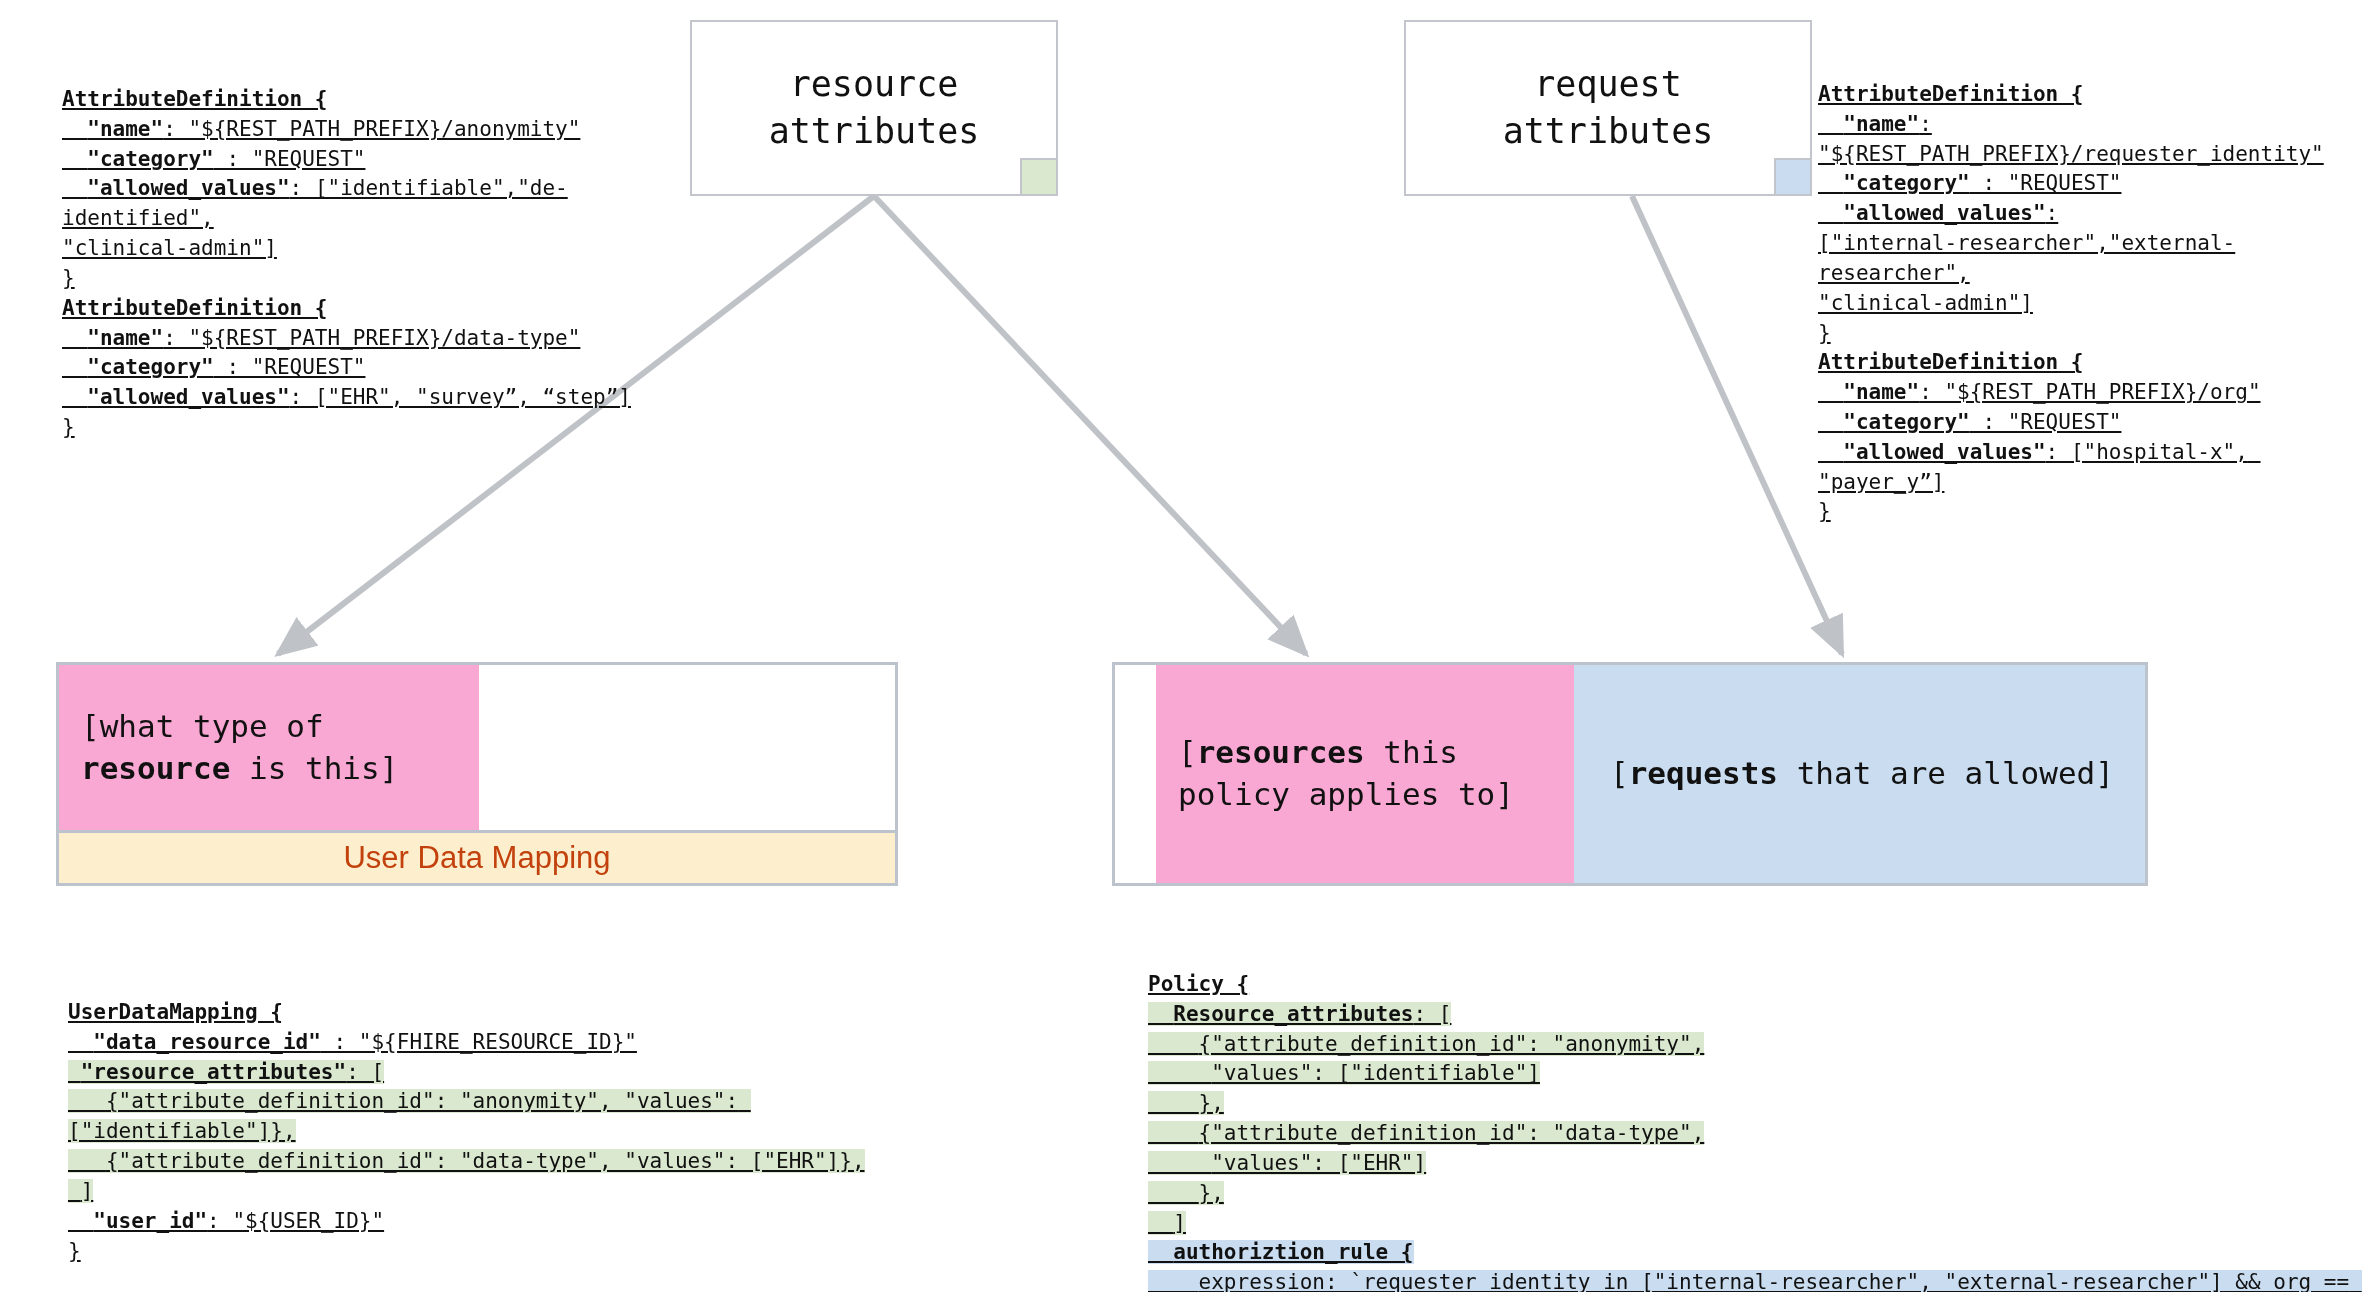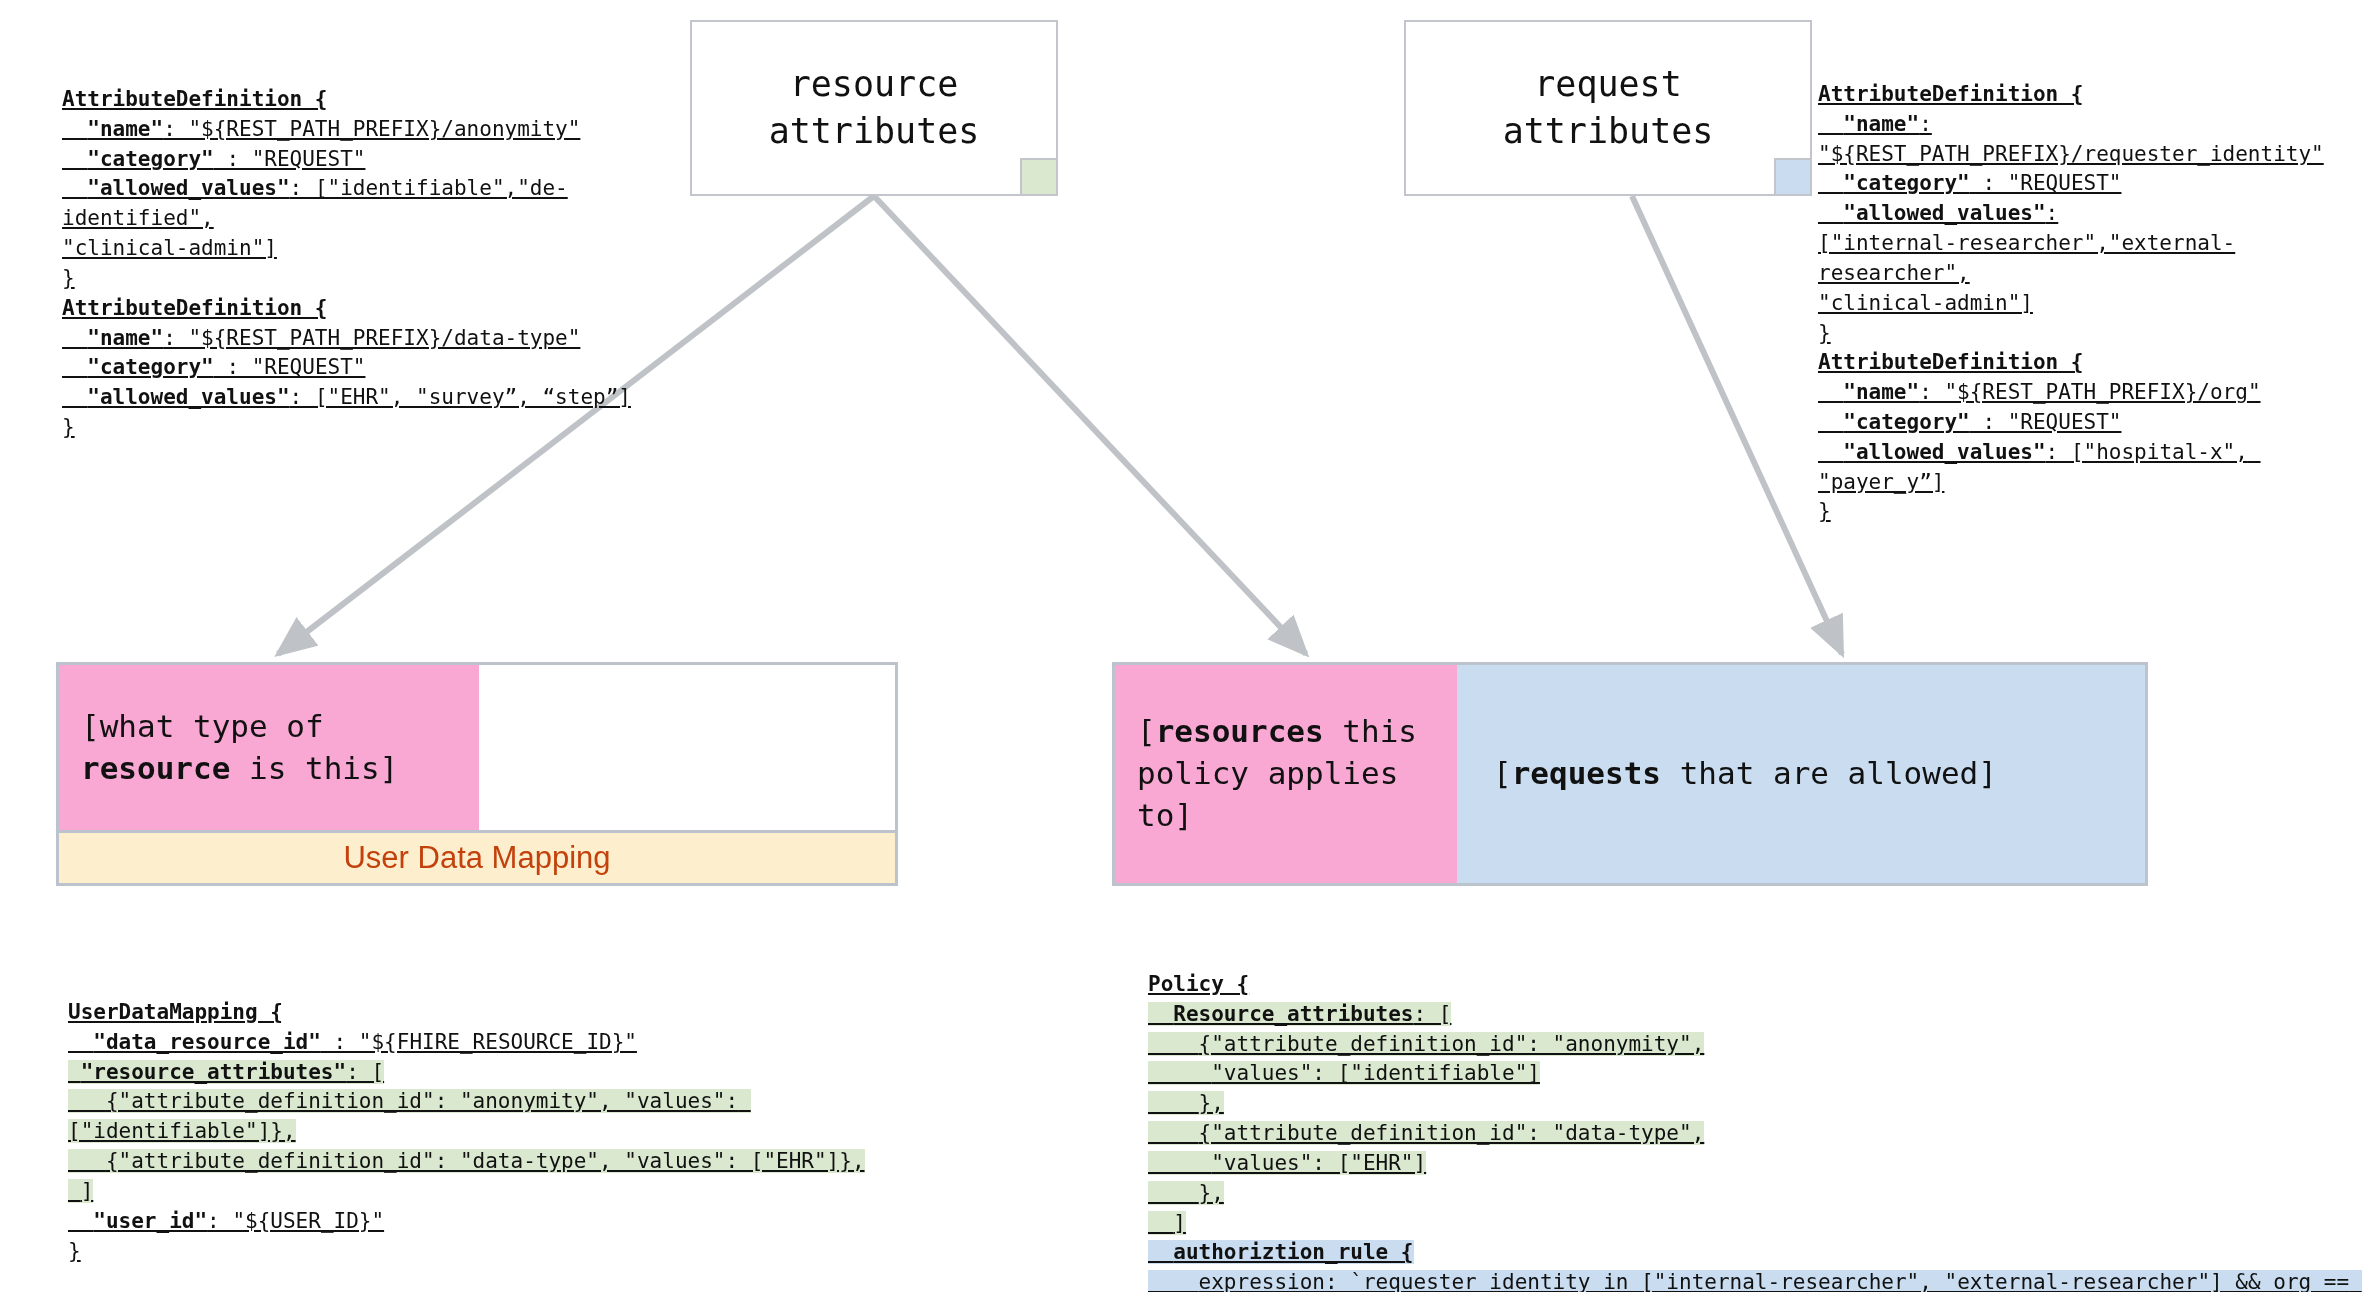--- a/index.html
+++ b/index.html
@@ -145,21 +145,21 @@
           <div><span>[what type of</span><br><span class="b">resource</span><span> is this]</span></div>
         </div>
     </div>
     <div class="entity-footer" style="height:50px;">
       <span>User Data Mapping</span>
     </div>
   </div>
 
   <div class="entity-card" style="left:1112px; top:662px; width:1036px; height:224px;">
     <div class="entity-body">
-      <div class="entity-cell cell-green" id="cp-left" style="width:342px;">
+      <div class="entity-cell cell-green" id="cp-left" style="width:418px;margin-left:41px;">
           <div><span>[</span><span class="b">resources</span><span> this</span><br><span>policy applies to]</span></div>
         </div>
       <div class="entity-cell cell-blue" id="cp-right" style="flex:1 1 auto;padding-left:36px;">
           <div><span>[</span><span class="b">requests</span><span> that are allowed]</span></div>
         </div>
     </div>
   </div>
 
   <div class="code-block" id="udm-code" style="left:68px; top:998px; width:900px; font-size:21px;"><span class="code-line"><span><span class="b">UserDataMapping {</span></span></span><span class="code-line"><span><span class="b">  "data_resource_id"</span><span> : "${FHIRE_RESOURCE_ID}"</span></span></span><span class="code-line"><span class="hl-green"><span class="b"> "resource_attributes"</span><span>: [</span></span></span><span class="code-line"><span class="hl-green"><span>   {"attribute_definition_id": "anonymity", "values": ["identifiable"]},</span></span></span><span class="code-line"><span class="hl-green"><span>   {"attribute_definition_id": "data-type", "values": ["EHR"]},</span></span></span><span class="code-line"><span class="hl-green"><span> ]</span></span></span><span class="code-line"><span><span class="b">  "user_id"</span><span>: "${USER_ID}"</span></span></span><span class="code-line"><span><span>}</span></span></span></div>
 

